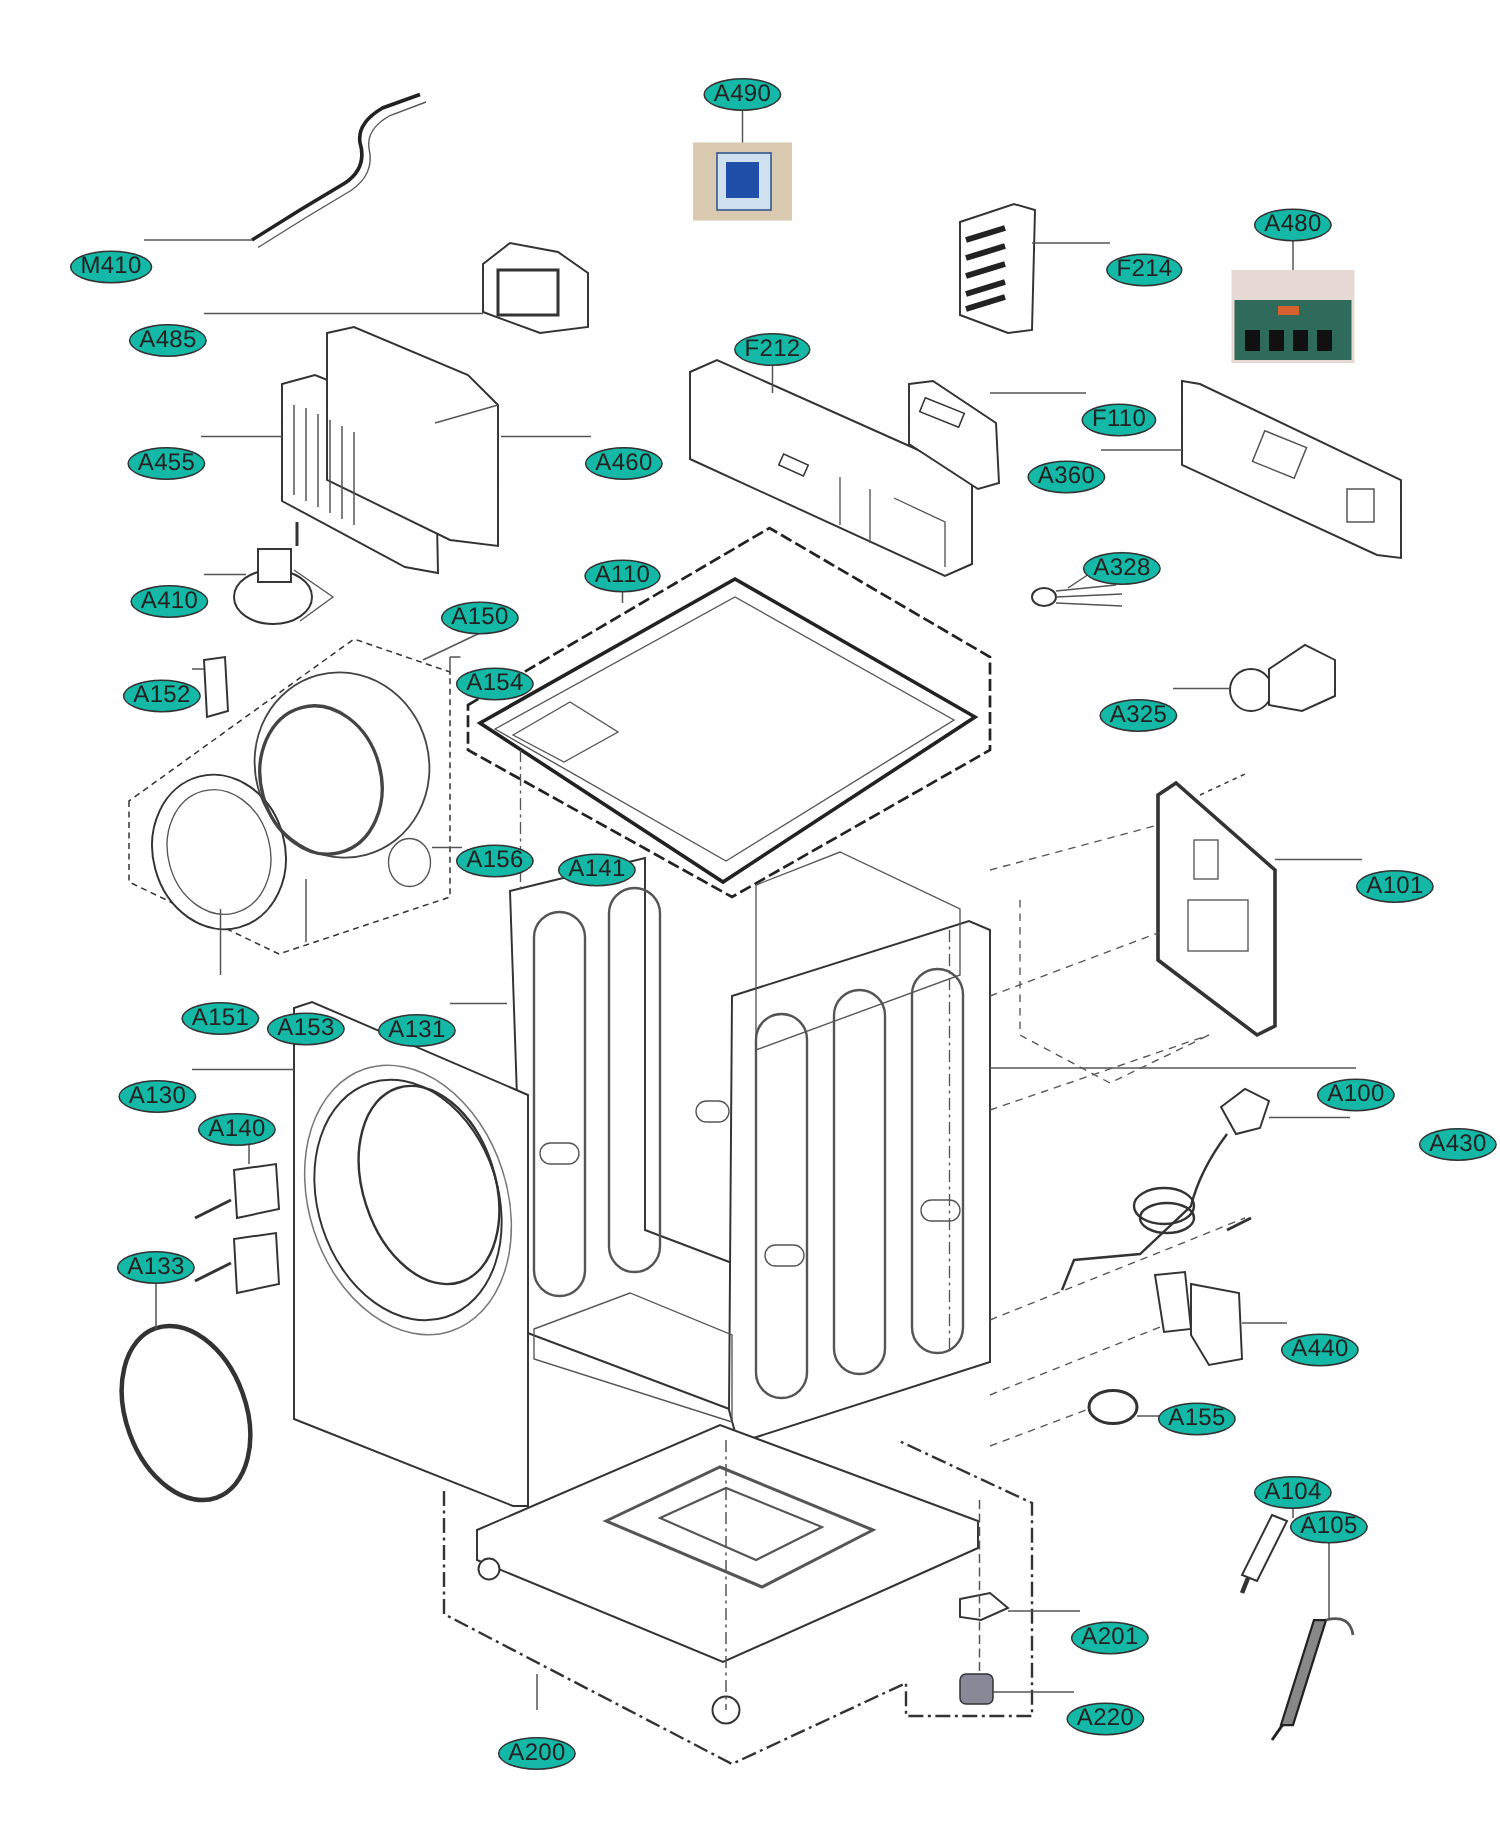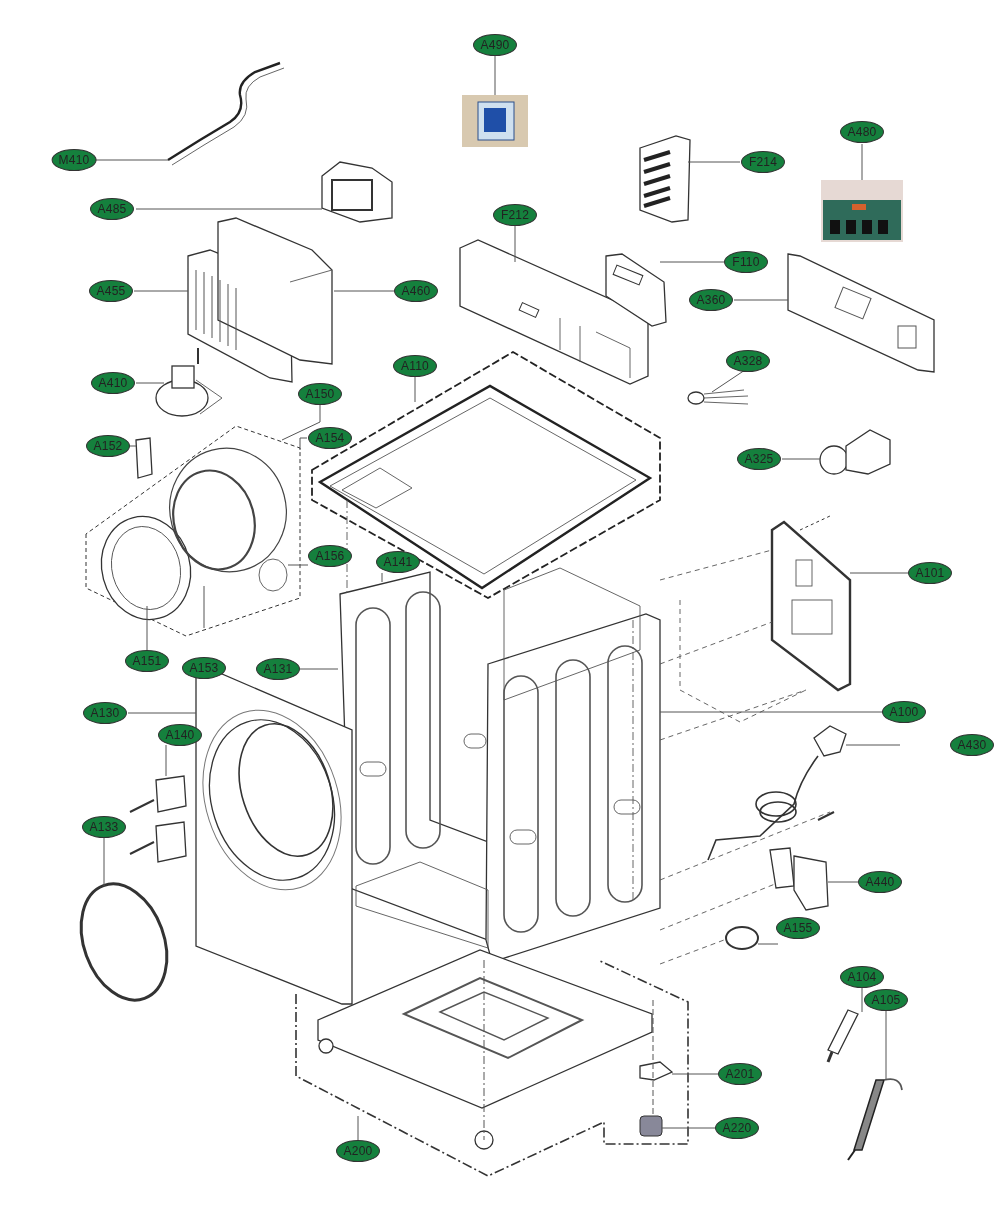--- a/index.html
+++ b/index.html
@@ -1,20 +1,20 @@
 <!DOCTYPE html>
 <html><head>
 <meta charset="utf-8">
 <style>
   html,body{margin:0;padding:0;background:#ffffff;}
   body{width:1000px;height:1223px;position:relative;overflow:hidden;font-family:"Liberation Sans",sans-serif;}
   #diagram{position:absolute;left:0;top:0;width:1000px;height:1223px;}
-  .callout{position:absolute;height:20px;border:1.2px solid #333;border-radius:50%;background:#15803d;
-    font-size:12px;line-height:20px;text-align:center;color:#222;letter-spacing:0.2px;transform:translate(-50%,-50%);
-    white-space:nowrap;padding:0 6px;min-width:30px;}
+  .callout{position:absolute;height:20px;border:1.2px solid #333;border-radius:50%;background:#14b8a6;
+    font-size:16px;line-height:20px;text-align:center;color:#222;letter-spacing:0.2px;transform:translate(-50%,-50%);
+    white-space:nowrap;padding:0 6px;min-width:30px;margin-top:18px;}
   .ln{stroke:#555;stroke-width:1;fill:none;}
   .dash{stroke:#333;stroke-width:1.6;fill:none;stroke-dasharray:10 3 2 3;}
   .part{stroke:#333;stroke-width:1.3;fill:#fff;}
   .partthin{stroke:#555;stroke-width:0.9;fill:none;}
   .thick{stroke:#222;stroke-width:2.4;fill:none;}
 </style>
 </head>
 <body>
 
 <div id="diagram">
@@ -285,21 +285,21 @@
 <div class="callout" style="left:108px;top:446px">A152</div>
 <div class="callout" style="left:759px;top:459px">A325</div>
 <div class="callout" style="left:330px;top:556px">A156</div>
 <div class="callout" style="left:398px;top:562px">A141</div>
 <div class="callout" style="left:930px;top:573px">A101</div>
 <div class="callout" style="left:278px;top:669px">A131</div>
 <div class="callout" style="left:147px;top:661px">A151</div>
 <div class="callout" style="left:204px;top:668px">A153</div>
 <div class="callout" style="left:105px;top:713px">A130</div>
 <div class="callout" style="left:904px;top:712px">A100</div>
-<div class="callout" style="left:180px;top:735px">A140</div>
+<div class="callout" style="left:158px;top:735px">A140</div>
 <div class="callout" style="left:972px;top:745px">A430</div>
 <div class="callout" style="left:104px;top:827px">A133</div>
 <div class="callout" style="left:880px;top:882px">A440</div>
 <div class="callout" style="left:798px;top:928px">A155</div>
 <div class="callout" style="left:862px;top:977px">A104</div>
 <div class="callout" style="left:886px;top:1000px">A105</div>
 <div class="callout" style="left:740px;top:1074px">A201</div>
 <div class="callout" style="left:737px;top:1128px">A220</div>
 <div class="callout" style="left:358px;top:1151px">A200</div>
 </div>

